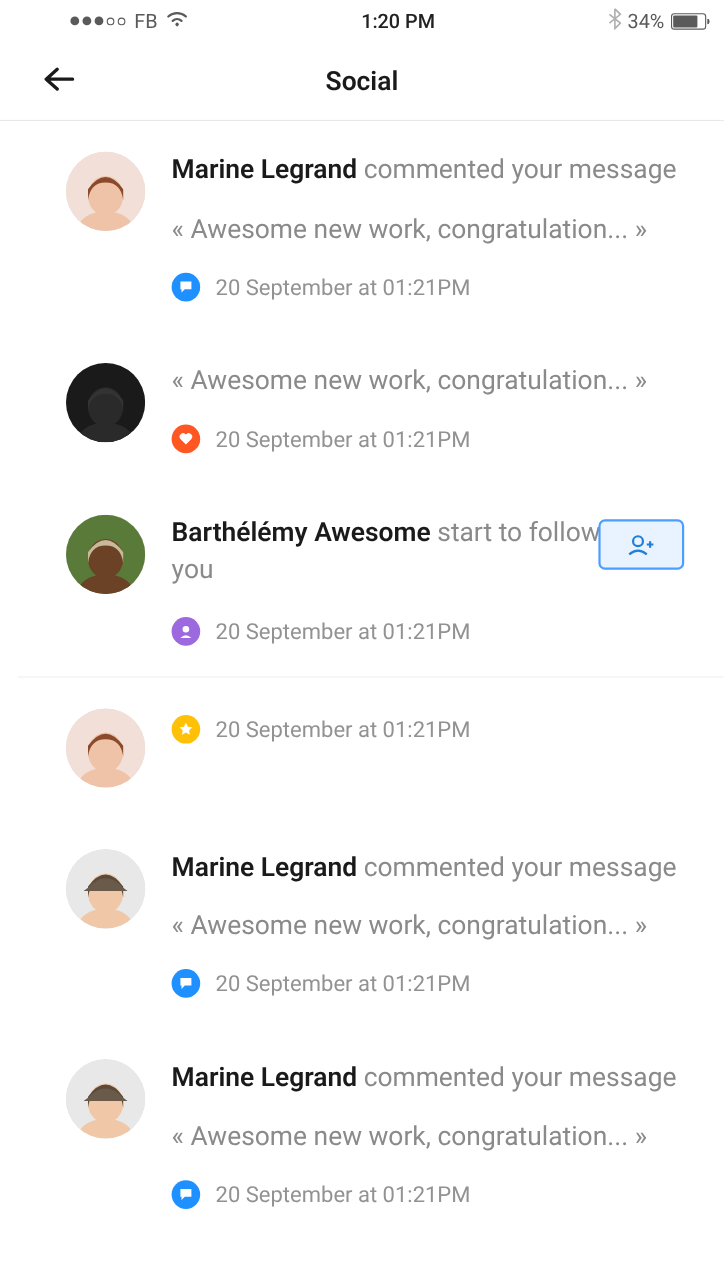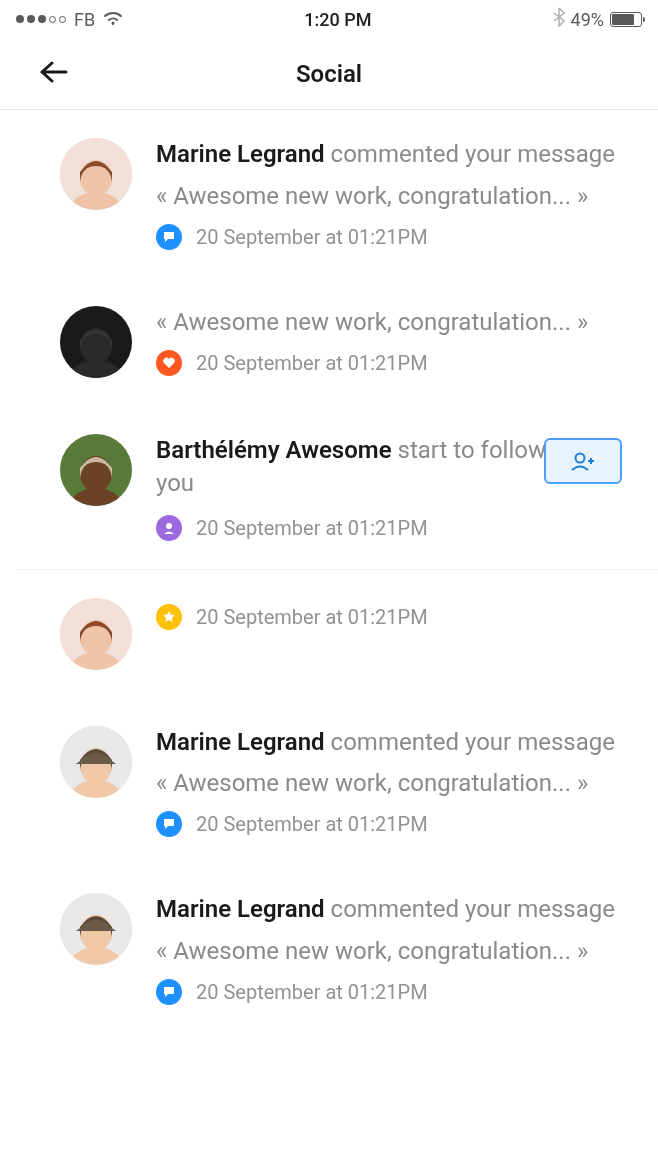--- a/index.html
+++ b/index.html
@@ -12,20 +12,21 @@
       color: #1a1a1a;
     }
     .status-bar {
       height: 38px;
       display: flex;
       align-items: center;
       justify-content: space-between;
       padding: 0 16px;
       font-size: 18px;
       color: #5a5a5a;
+      margin-left: 48px;
     }
     .status-left { display: flex; align-items: center; gap: 8px; }
     .signal-dots { display: flex; gap: 3px; align-items: center; }
     .dot { width: 8px; height: 8px; border-radius: 50%; background: #5a5a5a; }
     .dot.empty { background: transparent; border: 1px solid #5a5a5a; width: 7px; height: 7px; }
     .status-center { font-weight: 500; color: #222; }
     .status-right { display: flex; align-items: center; gap: 6px; }
     .battery-icon { width: 32px; height: 15px; border: 1.5px solid #5a5a5a; border-radius: 3px; position: relative; }
     .battery-icon::after { content:''; position:absolute; right:-4px; top:4px; width:2px; height:5px; background:#5a5a5a; border-radius:0 2px 2px 0; }
     .battery-fill { position:absolute; left:1px; top:1px; bottom:1px; width:75%; background:#5a5a5a; border-radius:1px; }
@@ -65,21 +66,21 @@
       height: 72px;
       border-radius: 50%;
       flex-shrink: 0;
       background: #ddd;
       overflow: hidden;
       display: flex;
       align-items: center;
       justify-content: center;
     }
     .avatar svg { width: 100%; height: 100%; }
-    .notif-body { flex: 1; display: flex; flex-direction: column; gap: 8px; }
+    .notif-body { flex: 1; display: flex; flex-direction: column; gap: 20px; }
     .notif-text { font-size: 24px; line-height: 1.4; color: #8a8a8a; }
     .notif-text .actor { font-weight: 600; color: #1a1a1a; }
     .notif-quote { font-size: 24px; color: #8a8a8a; margin-top: 2px; }
     .notif-meta { display: flex; align-items: center; gap: 14px; margin-top: 6px; }
     .type-icon {
       width: 26px; height: 26px; border-radius: 50%;
       display: flex; align-items: center; justify-content: center;
       flex-shrink: 0;
     }
     .type-icon svg { width: 14px; height: 14px; }
@@ -126,21 +127,21 @@
         </svg>
     </span>
   </div>
   <div class="status-center">1:20 PM</div>
   <div class="status-right">
     <span>
       <svg width="12" height="20" viewBox="0 0 12 20">
           <path d="M6 1 L6 19 L11 14 L1 6 M6 1 L11 6 L1 14" stroke="#b0b0b0" stroke-width="1.5" fill="none"></path>
         </svg>
     </span>
-    <span>49%</span>
+    <span>34%</span>
     <span class="battery-icon">
         <span class="battery-fill"></span>
       </span>
   </div>
 </div>
 
 <div class="header">
   <div class="back-btn">
     <svg width="28" height="22" viewBox="0 0 28 22">
         <path d="M12 2 L2 11 L12 20 M2 11 L26 11" stroke="#1a1a1a" stroke-width="3" fill="none" stroke-linecap="round" stroke-linejoin="round"></path>

